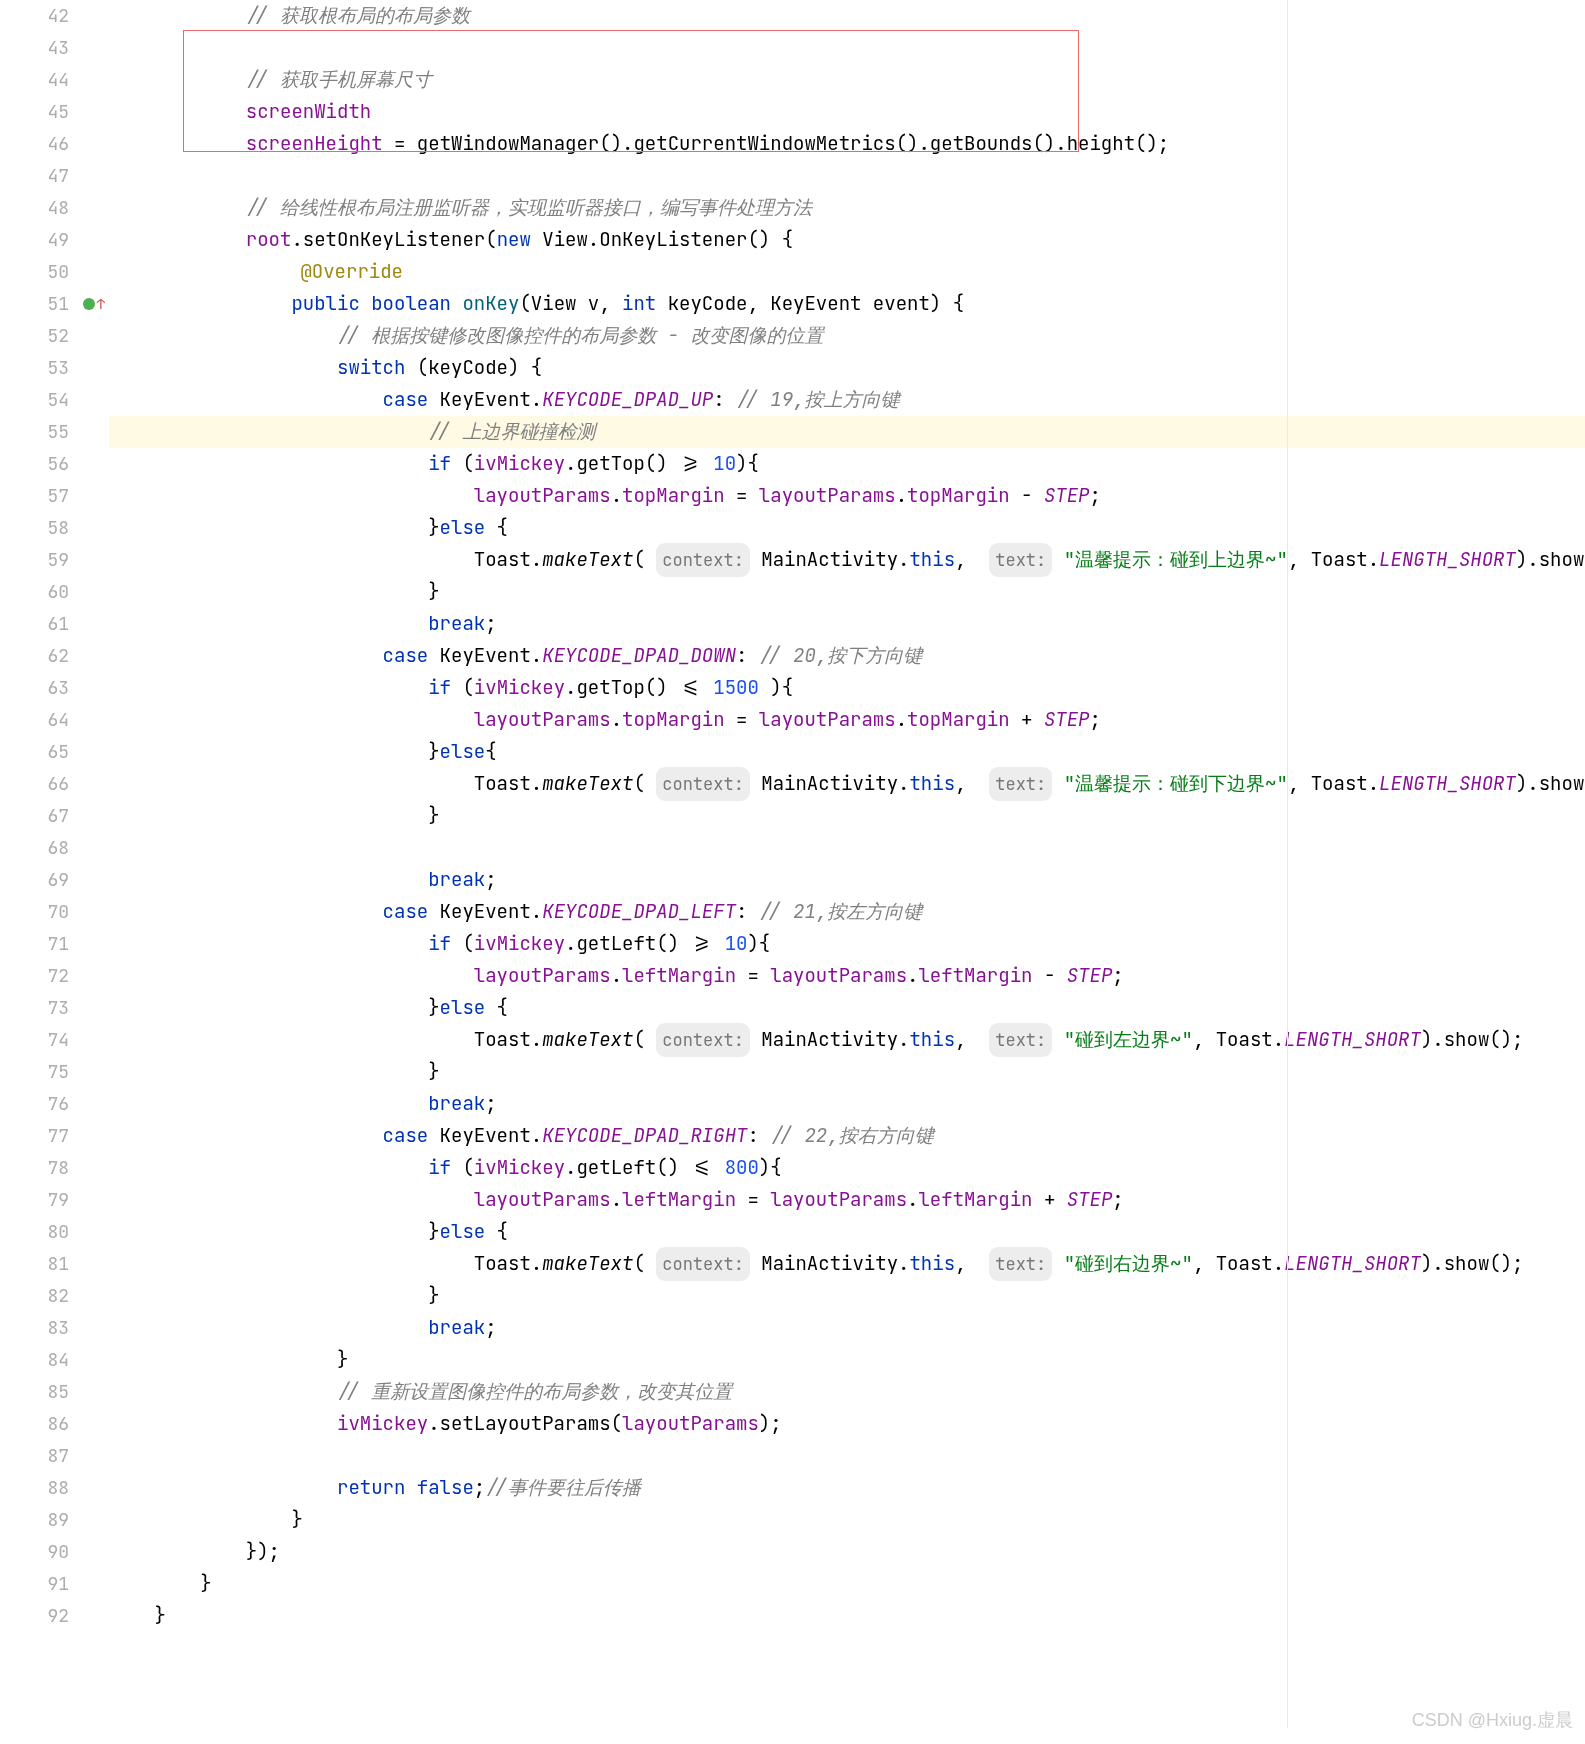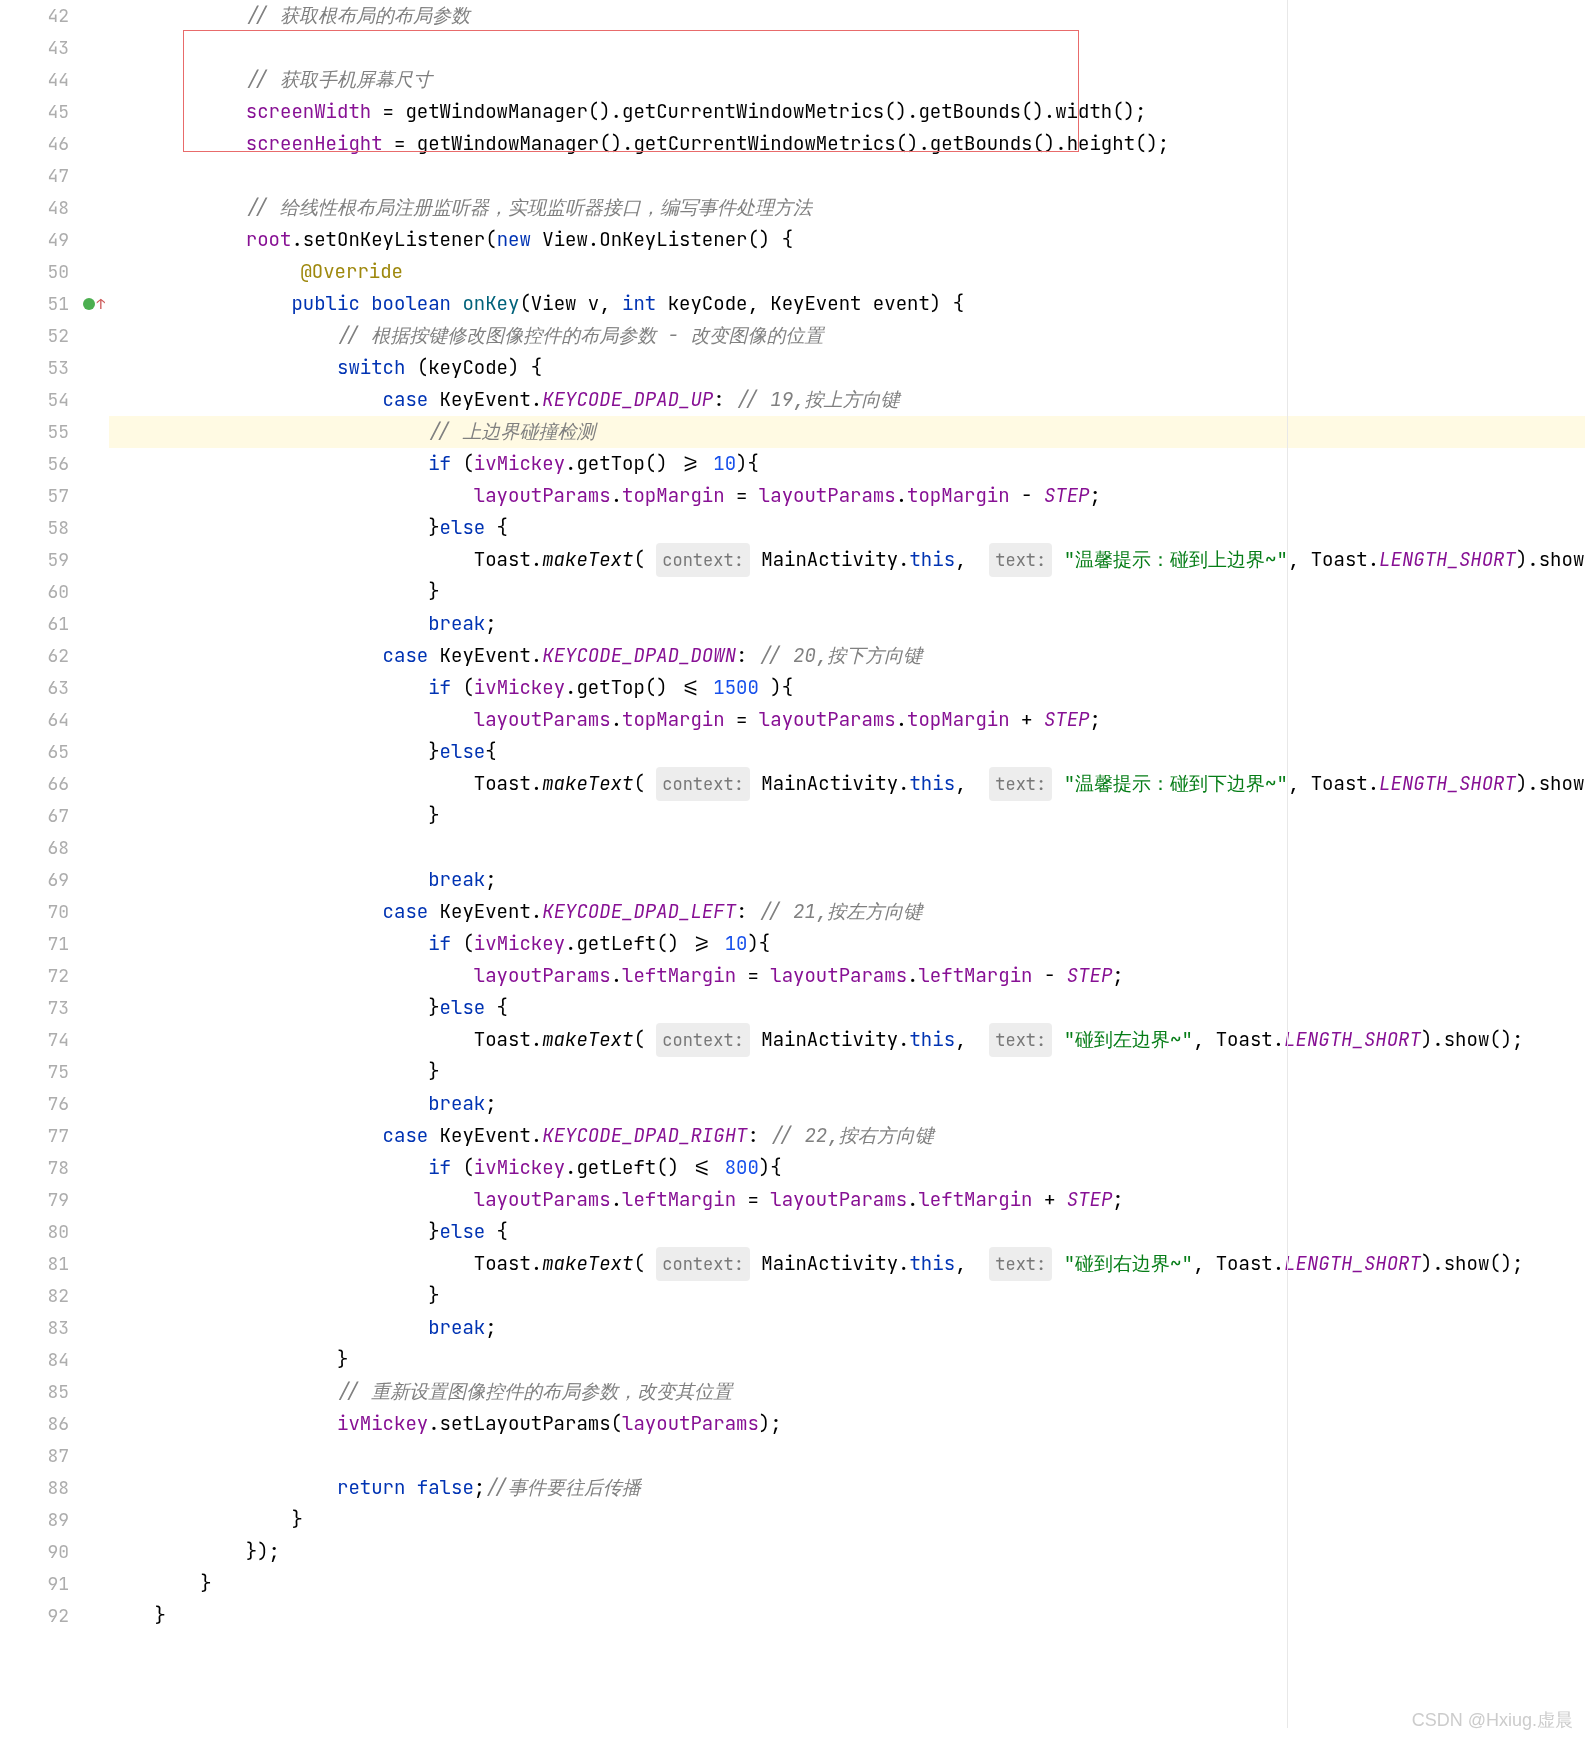--- a/index.html
+++ b/index.html
@@ -98,21 +98,21 @@
 .c-keyword { color: #0033b3; }
 .c-field { color: #871094; }
 .c-method { color: #00627a; }
 .c-number { color: #1750eb; }
 .c-string { color: #067d17; }
 .c-annotation { color: #9e880d; margin-left: 9px; }
 .c-const { color: #871094; font-style: italic; }
 .c-hint { 
   background: #ededed; 
   color: #787878; 
-  border-radius: 4px; 
+  border-radius: 9px; 
   padding: 1px 6px; 
   font-size: 17px;
   font-style: normal;
 }
 </style>
 </head>
 <body>
 
 <div class="editor">
   <div class="gutter" id="gutter">
@@ -170,21 +170,21 @@
       <div class="line-number">90</div>
       <div class="line-number">91</div>
       <div class="line-number">92</div>
     </div>
   <div class="code-area" id="code-area">
     <div class="red-box"></div>
     <div class="right-margin"></div>
   <div class="code-line"><span>            </span><span class="c-comment">// 获取根布局的布局参数</span></div>
       <div class="code-line"><span></span></div>
       <div class="code-line"><span>            </span><span class="c-comment">// 获取手机屏幕尺寸</span></div>
-      <div class="code-line"><span>            </span><span class="c-field">screenWidth</span><span> = getWindowManager().getCurrentWindowMetrics().getBounds().width();</span></div>
+      <div class="code-line"><span>            </span><span class="c-field">screenWidth</span></div>
       <div class="code-line"><span>            </span><span class="c-field">screenHeight</span><span> = getWindowManager().getCurrentWindowMetrics().getBounds().height();</span></div>
       <div class="code-line"><span></span></div>
       <div class="code-line"><span>            </span><span class="c-comment">// 给线性根布局注册监听器，实现监听器接口，编写事件处理方法</span></div>
       <div class="code-line"><span>            </span><span class="c-field">root</span><span>.setOnKeyListener(</span><span class="c-keyword">new</span><span> View.OnKeyListener() {</span></div>
       <div class="code-line"><span>                </span><span class="c-annotation">@Override</span></div>
       <div class="code-line"><span>                </span><span class="c-keyword">public boolean </span><span class="c-method">onKey</span><span>(View v, </span><span class="c-keyword">int</span><span> keyCode, KeyEvent event) {</span></div>
       <div class="code-line"><span>                    </span><span class="c-comment">// 根据按键修改图像控件的布局参数 - 改变图像的位置</span></div>
       <div class="code-line"><span>                    </span><span class="c-keyword">switch</span><span> (keyCode) {</span></div>
       <div class="code-line"><span>                        </span><span class="c-keyword">case</span><span> KeyEvent.</span><span class="c-const">KEYCODE_DPAD_UP</span><span>: </span><span class="c-comment">// 19,按上方向键</span></div>
       <div class="code-line highlighted"><span>                            </span><span class="c-comment">// 上边界碰撞检测</span></div>

